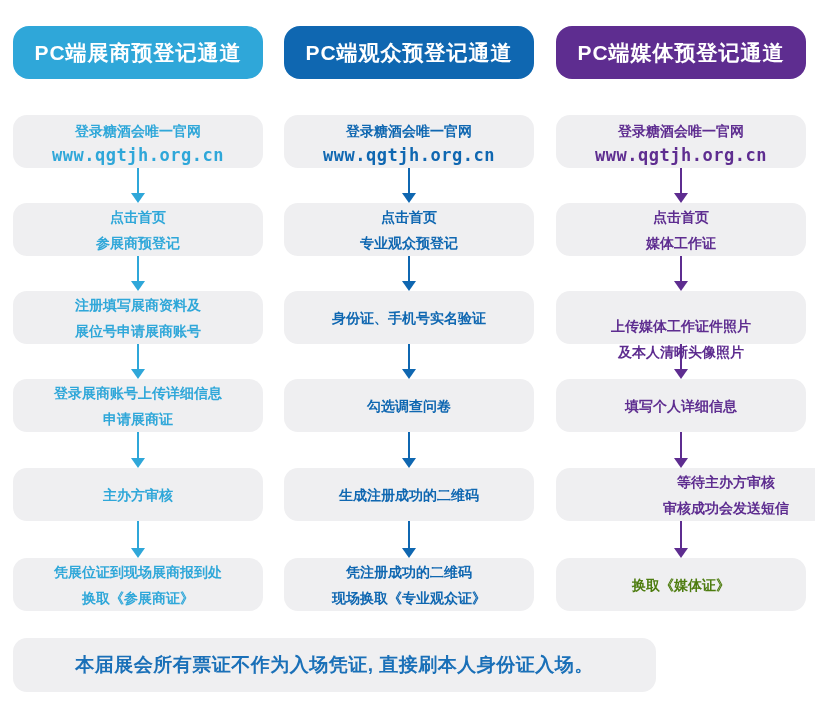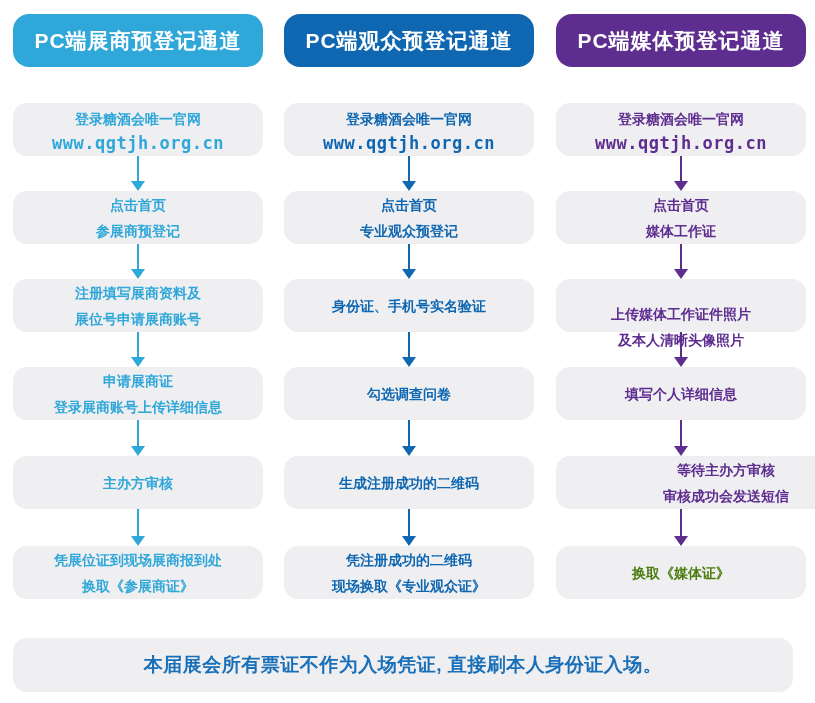--- a/index.html
+++ b/index.html
@@ -4,21 +4,21 @@
 <style>
   html, body { margin: 0; padding: 0; background: #ffffff; }
   .canvas {
     position: relative;
     width: 815px;
     height: 703px;
     background: #ffffff;
     font-family: "Liberation Sans", "DejaVu Sans", sans-serif;
     overflow: hidden;
   }
-  .column { position: absolute; top: 0; height: 654px; }
+  .column { position: absolute; top: 12px; height: 654px; }
   .channel-header {
     position: absolute;
     left: 0; top: 14px;
     width: 250px; height: 53px;
     border-radius: 16px;
     display: flex; align-items: center; justify-content: center;
     color: #ffffff;
     font-size: 21px;
     font-weight: bold;
     letter-spacing: 1px;
@@ -55,21 +55,21 @@
   .arrow .head {
     width: 0; height: 0;
     border-left: 7px solid transparent;
     border-right: 7px solid transparent;
     border-top-width: 10px;
     border-top-style: solid;
   }
   .footer-bar {
     position: absolute;
     left: 13px; top: 638px;
-    width: 780px; height: 54px;
+    width: 643px; height: 54px;
     background: #efeff1;
     border-radius: 14px;
     display: flex; align-items: center; justify-content: center;
   }
   .footer-bar span {
     color: #1a70b8;
     font-size: 19px;
     font-weight: bold;
     letter-spacing: 0.5px;
   }
@@ -101,22 +101,22 @@
         </div>
         <div class="step" style="top: 279px;">
           <div class="line" style="color: rgb(47, 167, 217);">注册填写展商资料及</div>
           <div class="line" style="color: rgb(47, 167, 217);">展位号申请展商账号</div>
         </div>
         <div class="arrow" style="top: 332px; height: 35px;">
           <div class="shaft" style="height: 25px; background: rgb(47, 167, 217);"></div>
           <div class="head" style="border-top-color: rgb(47, 167, 217);"></div>
         </div>
         <div class="step" style="top: 367px;">
+          <div class="line" style="color: rgb(47, 167, 217);">登录展商账号上传详细信息</div>
           <div class="line" style="color: rgb(47, 167, 217);">申请展商证</div>
-          <div class="line" style="color: rgb(47, 167, 217);">登录展商账号上传详细信息</div>
         </div>
         <div class="arrow" style="top: 420px; height: 36px;">
           <div class="shaft" style="height: 26px; background: rgb(47, 167, 217);"></div>
           <div class="head" style="border-top-color: rgb(47, 167, 217);"></div>
         </div>
         <div class="step" style="top: 456px;">
           <div class="line" style="color: rgb(47, 167, 217);">主办方审核</div>
         </div>
         <div class="arrow" style="top: 509px; height: 37px;">
           <div class="shaft" style="height: 27px; background: rgb(47, 167, 217);"></div>

